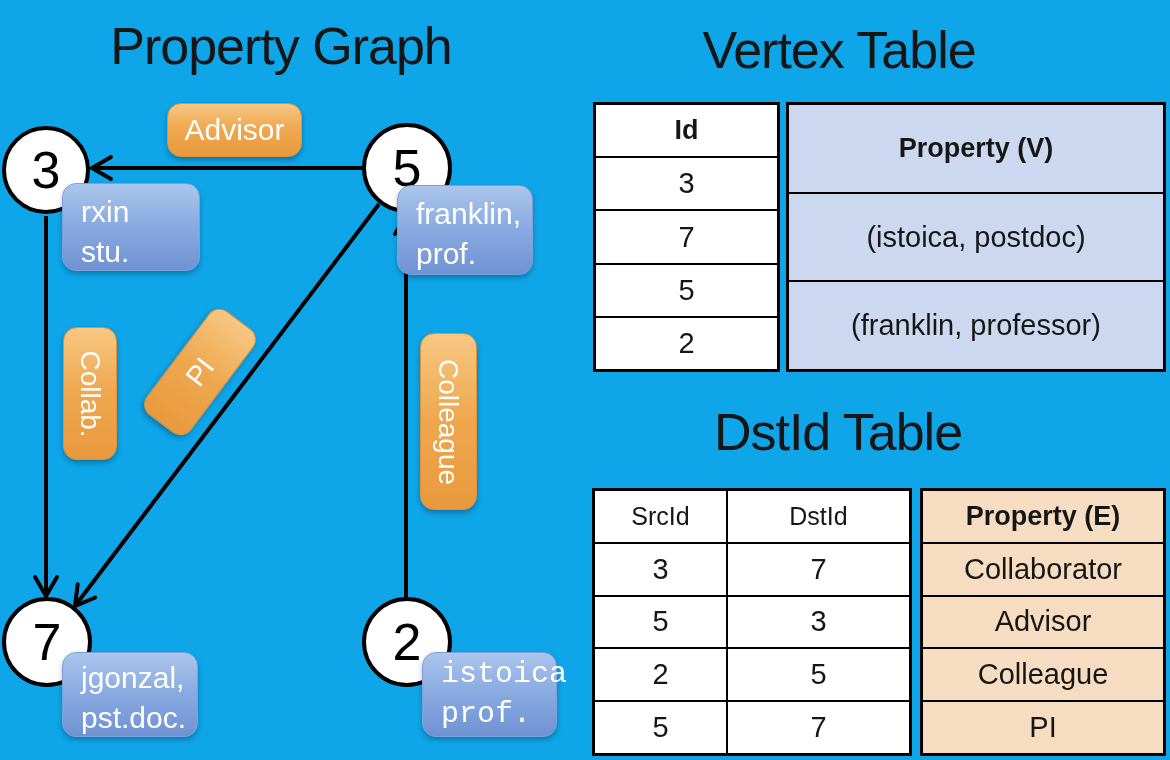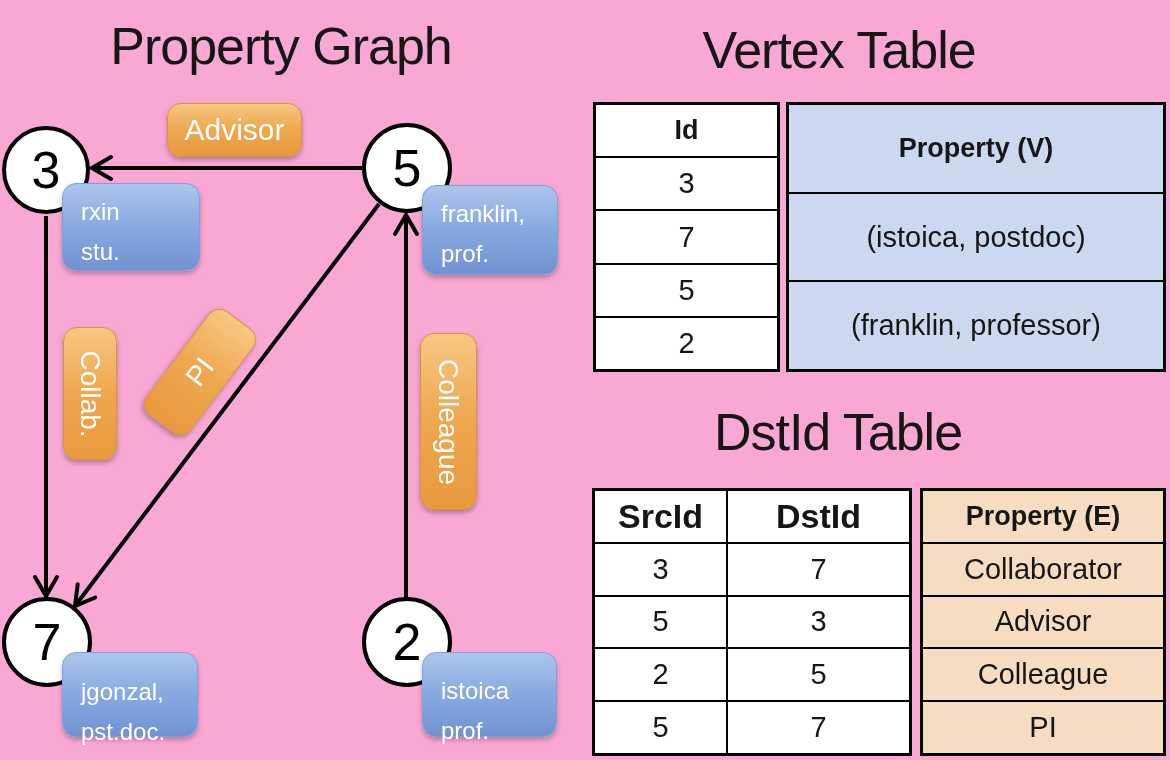--- a/index.html
+++ b/index.html
@@ -1,17 +1,17 @@
 <!DOCTYPE html>
 <html><head>
 <meta charset="utf-8">
 <style>
   html,body{margin:0;padding:0;background:#fff;}
   .canvas{
-    position:relative;width:1170px;height:760px;background:#f9a8d4;overflow:hidden;
+    position:relative;width:1170px;height:760px;background:#0ea5e9;overflow:hidden;
     font-family:"Liberation Sans",sans-serif;color:#111;
   }
   .title{
     position:absolute;transform:translateX(-50%);
     font-size:52px;letter-spacing:-1px;color:#161616;white-space:nowrap;
     font-weight:400;
   }
   
   .edges-svg{position:absolute;left:0;top:0;z-index:1;}
   .node{
@@ -34,39 +34,39 @@
   }
   .pbox .v-label{
     display:flex;width:100%;height:100%;align-items:center;justify-content:center;
   }
   .pbox .v-label span{transform:rotate(90deg);white-space:nowrap;color:#fff;font-size:28px;}
   .pbox.rot{transform:rotate(37deg);}
   .pbox .vr-label{
     display:flex;width:100%;height:100%;align-items:center;justify-content:center;
   }
   .pbox .vr-label span{transform:rotate(-90deg);white-space:nowrap;color:#fff;font-size:28px;}
-  .vbox-text{padding:8px 0 0 18px;color:#fff;font-size:24px;line-height:40px;border-radius:32px;}
+  .vbox-text{padding:8px 0 0 18px;color:#fff;font-size:30px;line-height:40px;border-radius:32px;}
   .vbox-text div{white-space:nowrap;}
   
   .tbl{position:absolute;display:flex;box-sizing:border-box;}
   .sub{border:3px solid #000;box-sizing:border-box;display:flex;flex-direction:column;background:#fff;}
   .cell{
     flex:1;display:flex;align-items:center;justify-content:center;
     font-size:29px;color:#161616;border-top:2.5px solid #000;box-sizing:border-box;
   }
   .cell:first-child{border-top:none;}
   .cell.hdr{font-weight:bold;font-size:27px;}
   .row2{flex:1;display:flex;border-top:2.5px solid #000;box-sizing:border-box;}
   .row2:first-child{border-top:none;}
   .row2 .c{
     display:flex;align-items:center;justify-content:center;font-size:29px;color:#161616;box-sizing:border-box;
   }
   .row2 .c.src{width:131px;}
   .row2 .c.dst{flex:1;border-left:2.5px solid #000;}
-  .row2 .c.hdr{font-weight:bold;font-size:34px;}
+  .row2 .c.hdr{font-weight:normal;font-size:25px;}
   .fill-v{background:#ccd8ef;}
   .fill-e{background:#f6dcc0;}
 </style>
 </head>
 <body>
 
 <div class="canvas">
 
   <div class="title" style="left:281px;top:16px;">Property Graph</div>
   <div class="title" style="left:839px;top:20px;">Vertex Table</div>
@@ -115,34 +115,34 @@
         <span>Colleague</span>
       </div>
   </div>
 
   <div class="pbox blue" style="left:62px;top:183px;width:138px;height:88px;">
     <div class="vbox-text">
       <div>rxin</div>
       <div>stu.</div>
     </div>
   </div>
-  <div class="pbox blue" style="left:422px;top:185px;width:136px;height:90px;">
+  <div class="pbox blue" style="left:397px;top:185px;width:136px;height:90px;">
     <div class="vbox-text">
       <div>franklin,</div>
       <div>prof.</div>
     </div>
   </div>
   <div class="pbox blue" style="left:62px;top:652px;width:136px;height:85px;">
-    <div class="vbox-text" style="padding-top:19px;">
+    <div class="vbox-text" style="padding-top:5px;">
       <div>jgonzal,</div>
       <div>pst.doc.</div>
     </div>
   </div>
   <div class="pbox blue" style="left:422px;top:652px;width:135px;height:85px;">
-    <div class="vbox-text" style="padding-top:18px;">
+    <div class="vbox-text" style="padding-top:1px;font-family:Liberation Mono, monospace;">
       <div>istoica</div>
       <div>prof.</div>
     </div>
   </div>
 
   <div class="tbl" style="left:593px;top:102px;width:573px;height:270px;gap:6px;">
     <div class="sub" style="width:187px;">
       <div class="cell hdr">Id</div>
       <div class="cell">3</div>
       <div class="cell">7</div>

